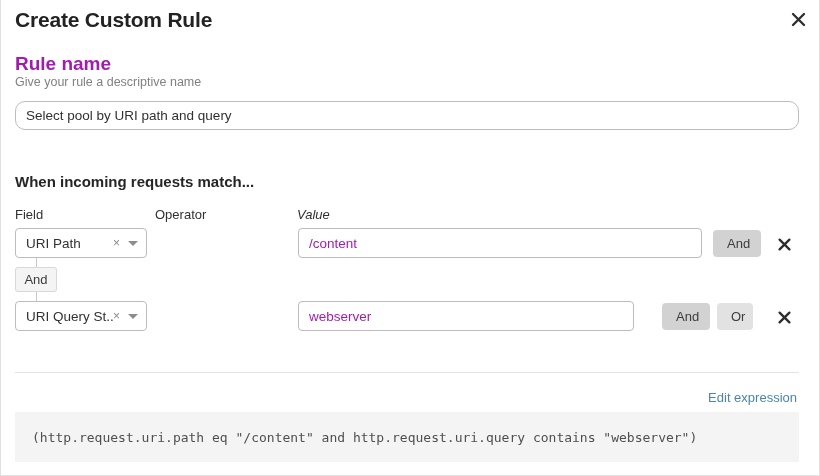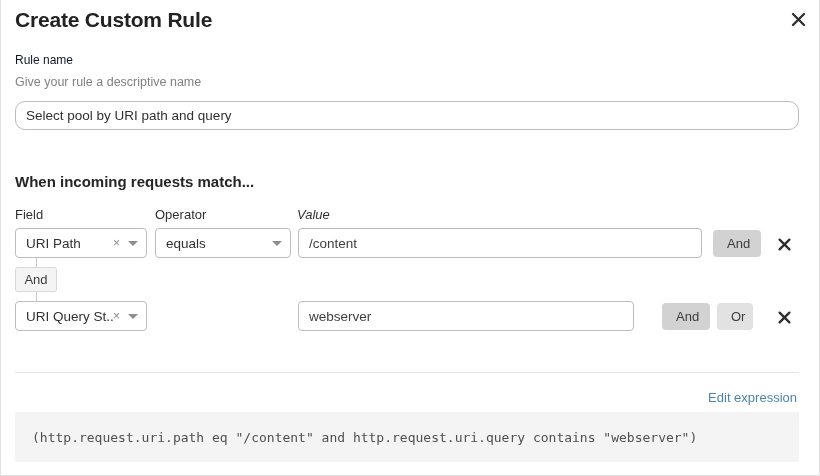--- a/index.html
+++ b/index.html
@@ -47,22 +47,23 @@
     cursor: pointer;
     background: none;
     border: none;
     padding: 0;
   }
   .close-btn svg { display: block; }
 
   
   .field-label {
     position: absolute;
-    font-size: 12px;
-    color: #0f172a;
+    font-size: 19px;
+    color: #a21caf;
+    font-weight: bold;
   }
   .field-sublabel {
     position: absolute;
     font-size: 12.5px;
     color: #818181;
   }
   .rule-name-input {
     position: absolute;
     left: 14px;
     top: 101px;
@@ -146,21 +147,21 @@
   .text-input {
     position: absolute;
     box-sizing: border-box;
     height: 30px;
     border: 1px solid #bcbcbc;
     border-radius: 4px;
     background: #fff;
     padding: 0 10px;
     font-family: "Liberation Sans", sans-serif;
     font-size: 13.5px;
-    color: #404040;
+    color: #a21caf;
     outline: none;
   }
   .val-1 { left: 297px; width: 404px; }
   .val-2 { left: 297px; width: 336px; }
 
   .logic-btn {
     position: absolute;
     box-sizing: border-box;
     height: 27px;
     top: 2px;
@@ -289,24 +290,20 @@
   <div class="col-head c-operator">Operator</div>
   <div class="col-head c-value">Value</div>
 
   <div class="connector-line"></div>
   <div class="and-chip">And</div>
 
   <div class="cond-row row1">
     <div class="select-box sel-field">
       <span class="sel-text">URI Path</span>
       <span class="clear-x">×</span>
-      <span class="caret"></span>
-    </div>
-    <div class="select-box sel-operator">
-      <span class="sel-text">equals</span>
       <span class="caret"></span>
     </div>
     <input class="text-input val-1" type="text" value="/content" style="">
     <button class="logic-btn logic-and-1">And</button>
     <button class="del-btn del-1">
       <svg width="13" height="13" viewBox="0 0 13 13">
         <path d="M1.6 1.6 L11.4 11.4 M11.4 1.6 L1.6 11.4" stroke="#2d2d2d" stroke-width="2.3" stroke-linecap="round"></path>
       </svg>
     </button>
   </div>

